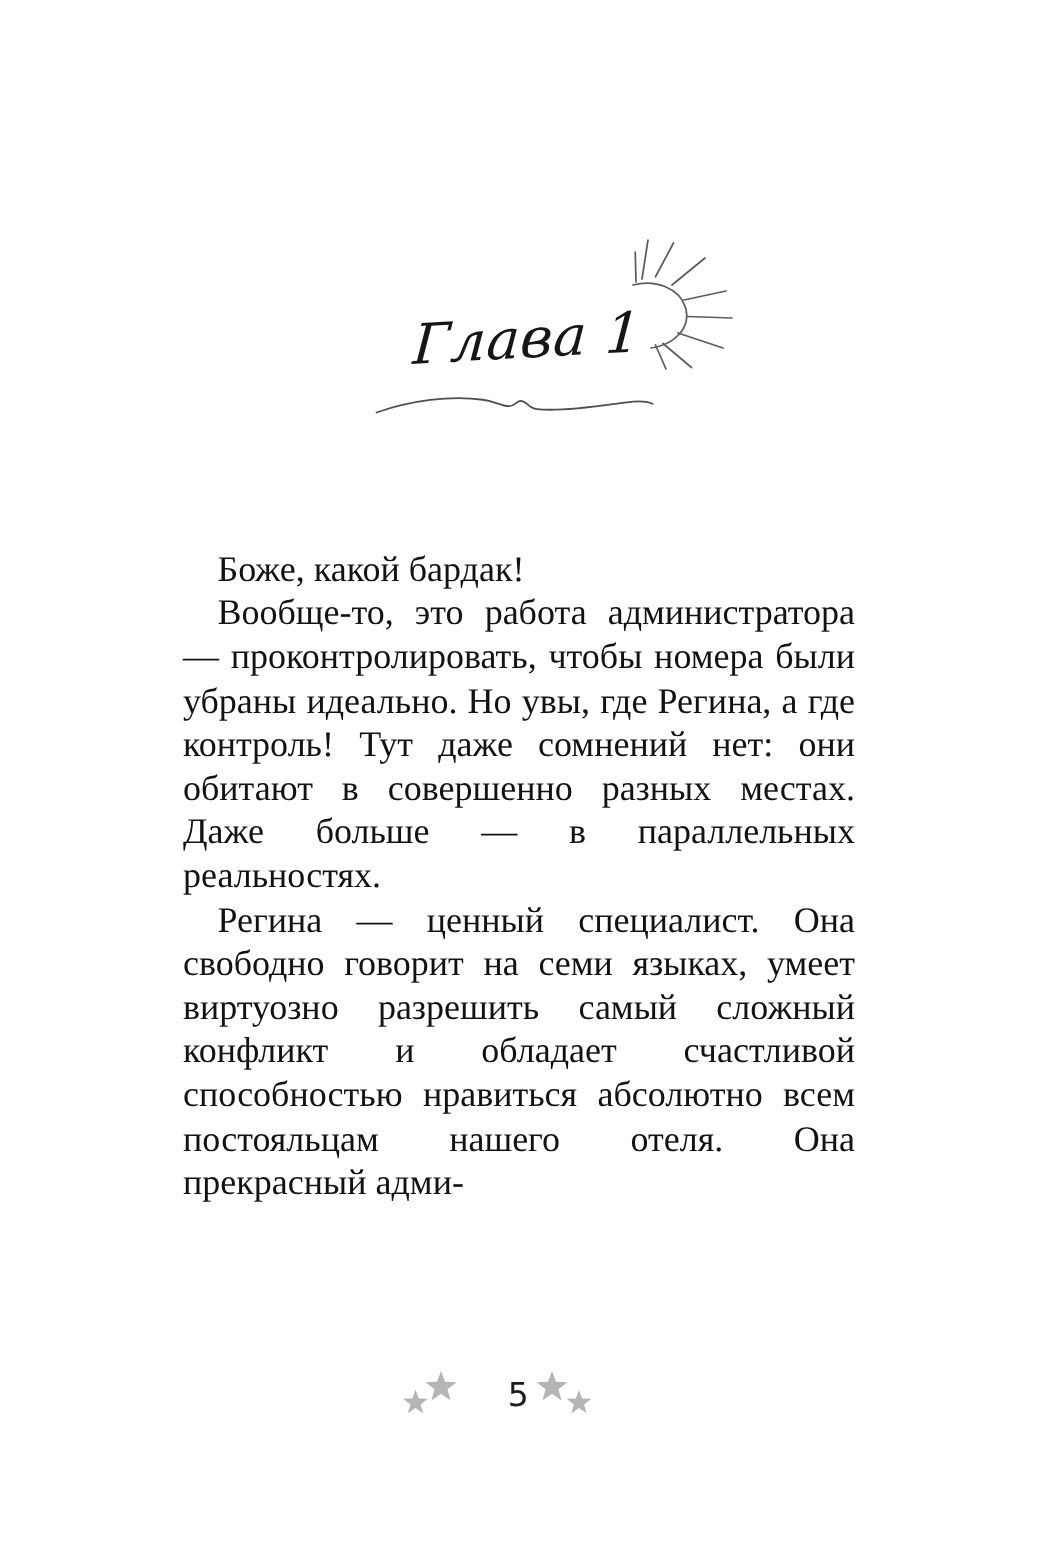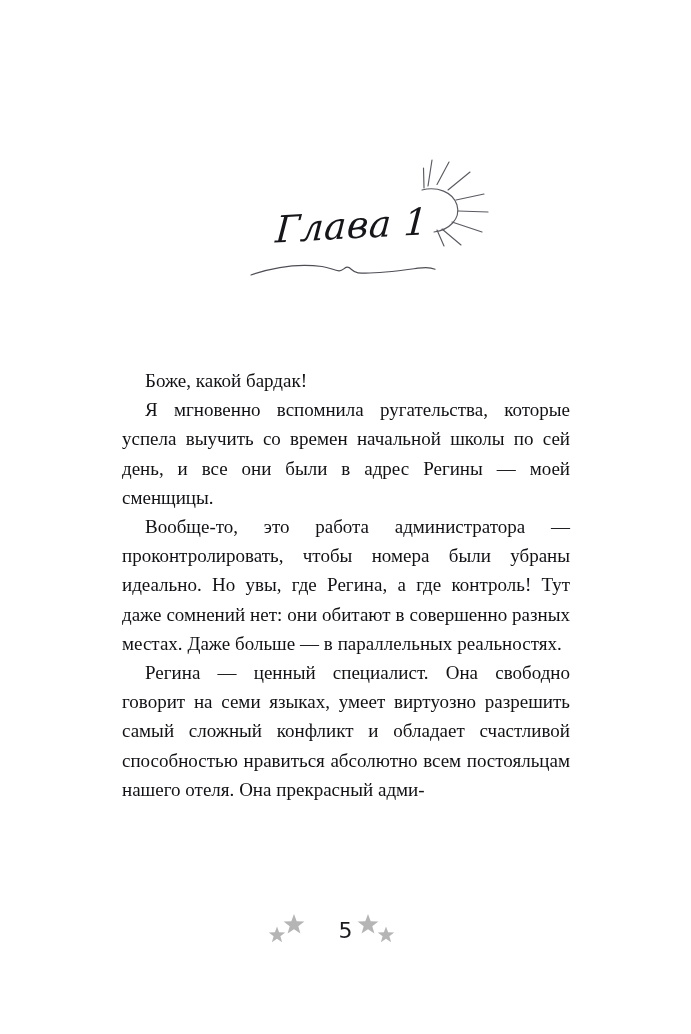--- a/index.html
+++ b/index.html
@@ -66,21 +66,21 @@
 
   
   .body-text {
     position: absolute;
     left: 122px;
     top: 366px;
     width: 448px;
   }
   .body-text p {
     margin: 0;
-    font-size: 19px;
+    font-size: 24px;
     line-height: 29.2px;
     color: #121216;
     text-align: justify;
     text-indent: 23px;
     hyphens: manual;
     -webkit-hyphens: manual;
     word-spacing: 0.1px;
   }
   .body-text p.last-loose {
     text-align: justify;
@@ -158,21 +158,20 @@
           <path d="M3 17 C 26 9, 52 5.5, 74 8.5 C 82 9.6, 86 12.5, 91 12.8
                    C 95 13.1, 96 9.5, 99 9.2 C 103 8.9, 104 14.2, 110 14.8
                    C 126 16.4, 152 12.6, 170 10.2 C 178 9.1, 183 9.4, 187 11.2" stroke="#4e4e56" stroke-width="1.2" stroke-linecap="round" fill="none"></path>
         </svg>
       </div>
     </div>
   </div>
 
   <div class="body-text">
     <p>Боже, какой бардак!</p>
-    <p>Я мгновенно вспомнила ругательства, кото­рые успела выучить со времен начальной школы по сей день, и все они были в адрес Регины — моей сменщицы.</p>
     <p>Вообще-то, это работа администратора — проконтролировать, чтобы номера были убраны идеально. Но увы, где Регина, а где контроль! Тут даже сомнений нет: они обитают в совершенно разных местах. Даже больше — в параллельных реальностях.</p>
     <p class="last-loose">Регина — ценный специалист. Она свободно говорит на семи языках, умеет виртуозно разре­шить самый сложный конфликт и обладает счаст­ливой способностью нравиться абсолютно всем постояльцам нашего отеля. Она прекрасный адми-</p>
   </div>
 
   <div class="page-footer">
     <div class="footer-inner">
 
       <div class="stars-left">
         <svg width="48" height="36" viewBox="0 0 48 36" xmlns="http://www.w3.org/2000/svg" aria-hidden="true">
 

